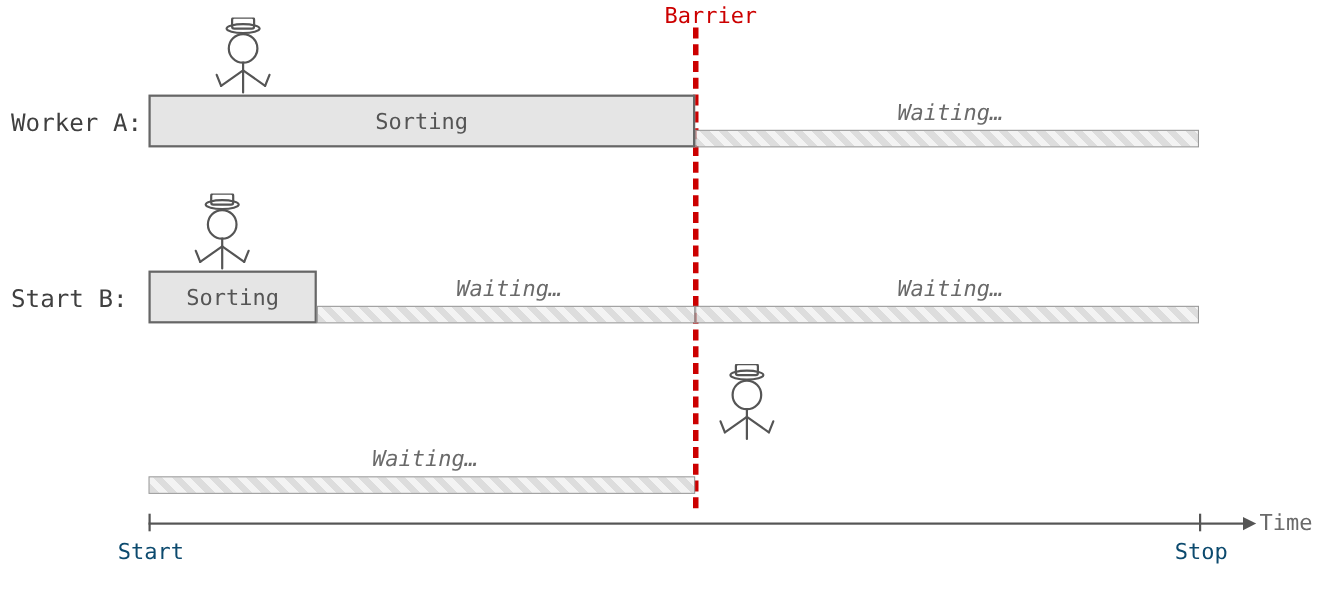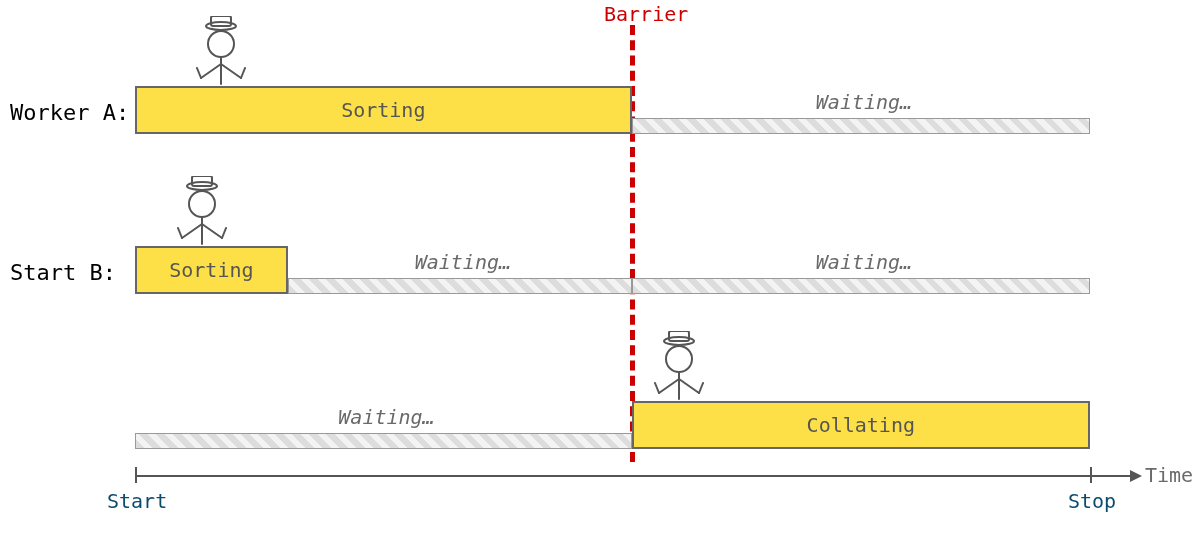--- a/index.html
+++ b/index.html
@@ -1,19 +1,19 @@
 <!DOCTYPE html>
 <html><head>
 <meta charset="utf-8">
 <style>
   html,body{margin:0;padding:0;width:1200px;height:540px;background:#fff;font-family:ui-monospace,Menlo,Consolas,monospace;color:#555;}
   .stage{position:absolute;left:0;top:0;width:1200px;height:397px;}
-  .row-label{position:absolute;font-size:22px;color:#000000;}
+  .row-label{position:absolute;font-size:22px;color:#404040;}
   .bar{position:absolute;box-sizing:border-box;display:flex;align-items:center;justify-content:center;font-size:20px;color:#555;}
-  .bar.solid{background:#fde047;border:2px solid #666;}
+  .bar.solid{background:#e5e5e5;border:2px solid #666;}
   .bar.wait{height:16px;border:1px solid #999;background:repeating-linear-gradient(45deg,#ddd 0 6px,#f3f3f3 6px 12px);}
   .wait-label{position:absolute;font-size:20px;color:#6a6a6a;font-style:italic;}
   .axis{position:absolute;height:2px;background:#555;}
   .axis-tick{position:absolute;width:2px;background:#555;}
   .axis-arrow{position:absolute;width:0;height:0;border-top:6px solid transparent;border-bottom:6px solid transparent;border-left:12px solid #555;}
   .axis-label{position:absolute;font-size:20px;color:#0c4a6e;}
   .axis-title{position:absolute;font-size:20px;color:#6a6a6a;}
   .barrier{position:absolute;width:0;border-left:5px dashed #c00;}
   .barrier-label{position:absolute;font-size:20px;color:#c00;}
   .stick{position:absolute;width:60px;height:70px;}
@@ -38,23 +38,20 @@
   <div class="bar solid" id="b0" style="left: 135px; width: 152.8px; top: 246px; height: 48px;">
     <span>Sorting</span>
   </div>
   <div class="wait-label" id="b1l" style="left: 414.7px; top: 250px;">Waiting…</div>
   <div class="bar wait" id="b1" style="left: 287.8px; width: 343.8px; top: 278px;"></div>
   <div class="wait-label" id="b2l" style="left: 815.8px; top: 250px;">Waiting…</div>
   <div class="bar wait" id="b2" style="left: 631.6px; width: 458.4px; top: 278px;"></div>
 
   <div class="wait-label" id="m0l" style="left: 338.3px; top: 405px;">Waiting…</div>
   <div class="bar wait" id="m0" style="left: 135px; width: 496.6px; top: 433px;"></div>
-  <div class="bar solid" id="m1" style="left: 631.6px; width: 458.4px; top: 401px; height: 48px;">
-    <span>Collating</span>
-  </div>
 
   <div class="stick" id="stickA" style="left: 190.95px; top: 16px;"><svg viewBox="0 0 60 70" width="60" height="70">
         <g fill="none" stroke="#555" stroke-width="2" stroke-linecap="round">
           <ellipse cx="30" cy="10" rx="15" ry="4"></ellipse>
           <rect x="20" y="0" width="20" height="10" rx="2"></rect>
           <circle cx="30" cy="28" r="13"></circle>
           <line x1="30" y1="41" x2="30" y2="68"></line>
           <line x1="30" y1="48" x2="10" y2="62"></line>
           <line x1="10" y1="62" x2="6" y2="52"></line>
           <line x1="30" y1="48" x2="50" y2="62"></line>

